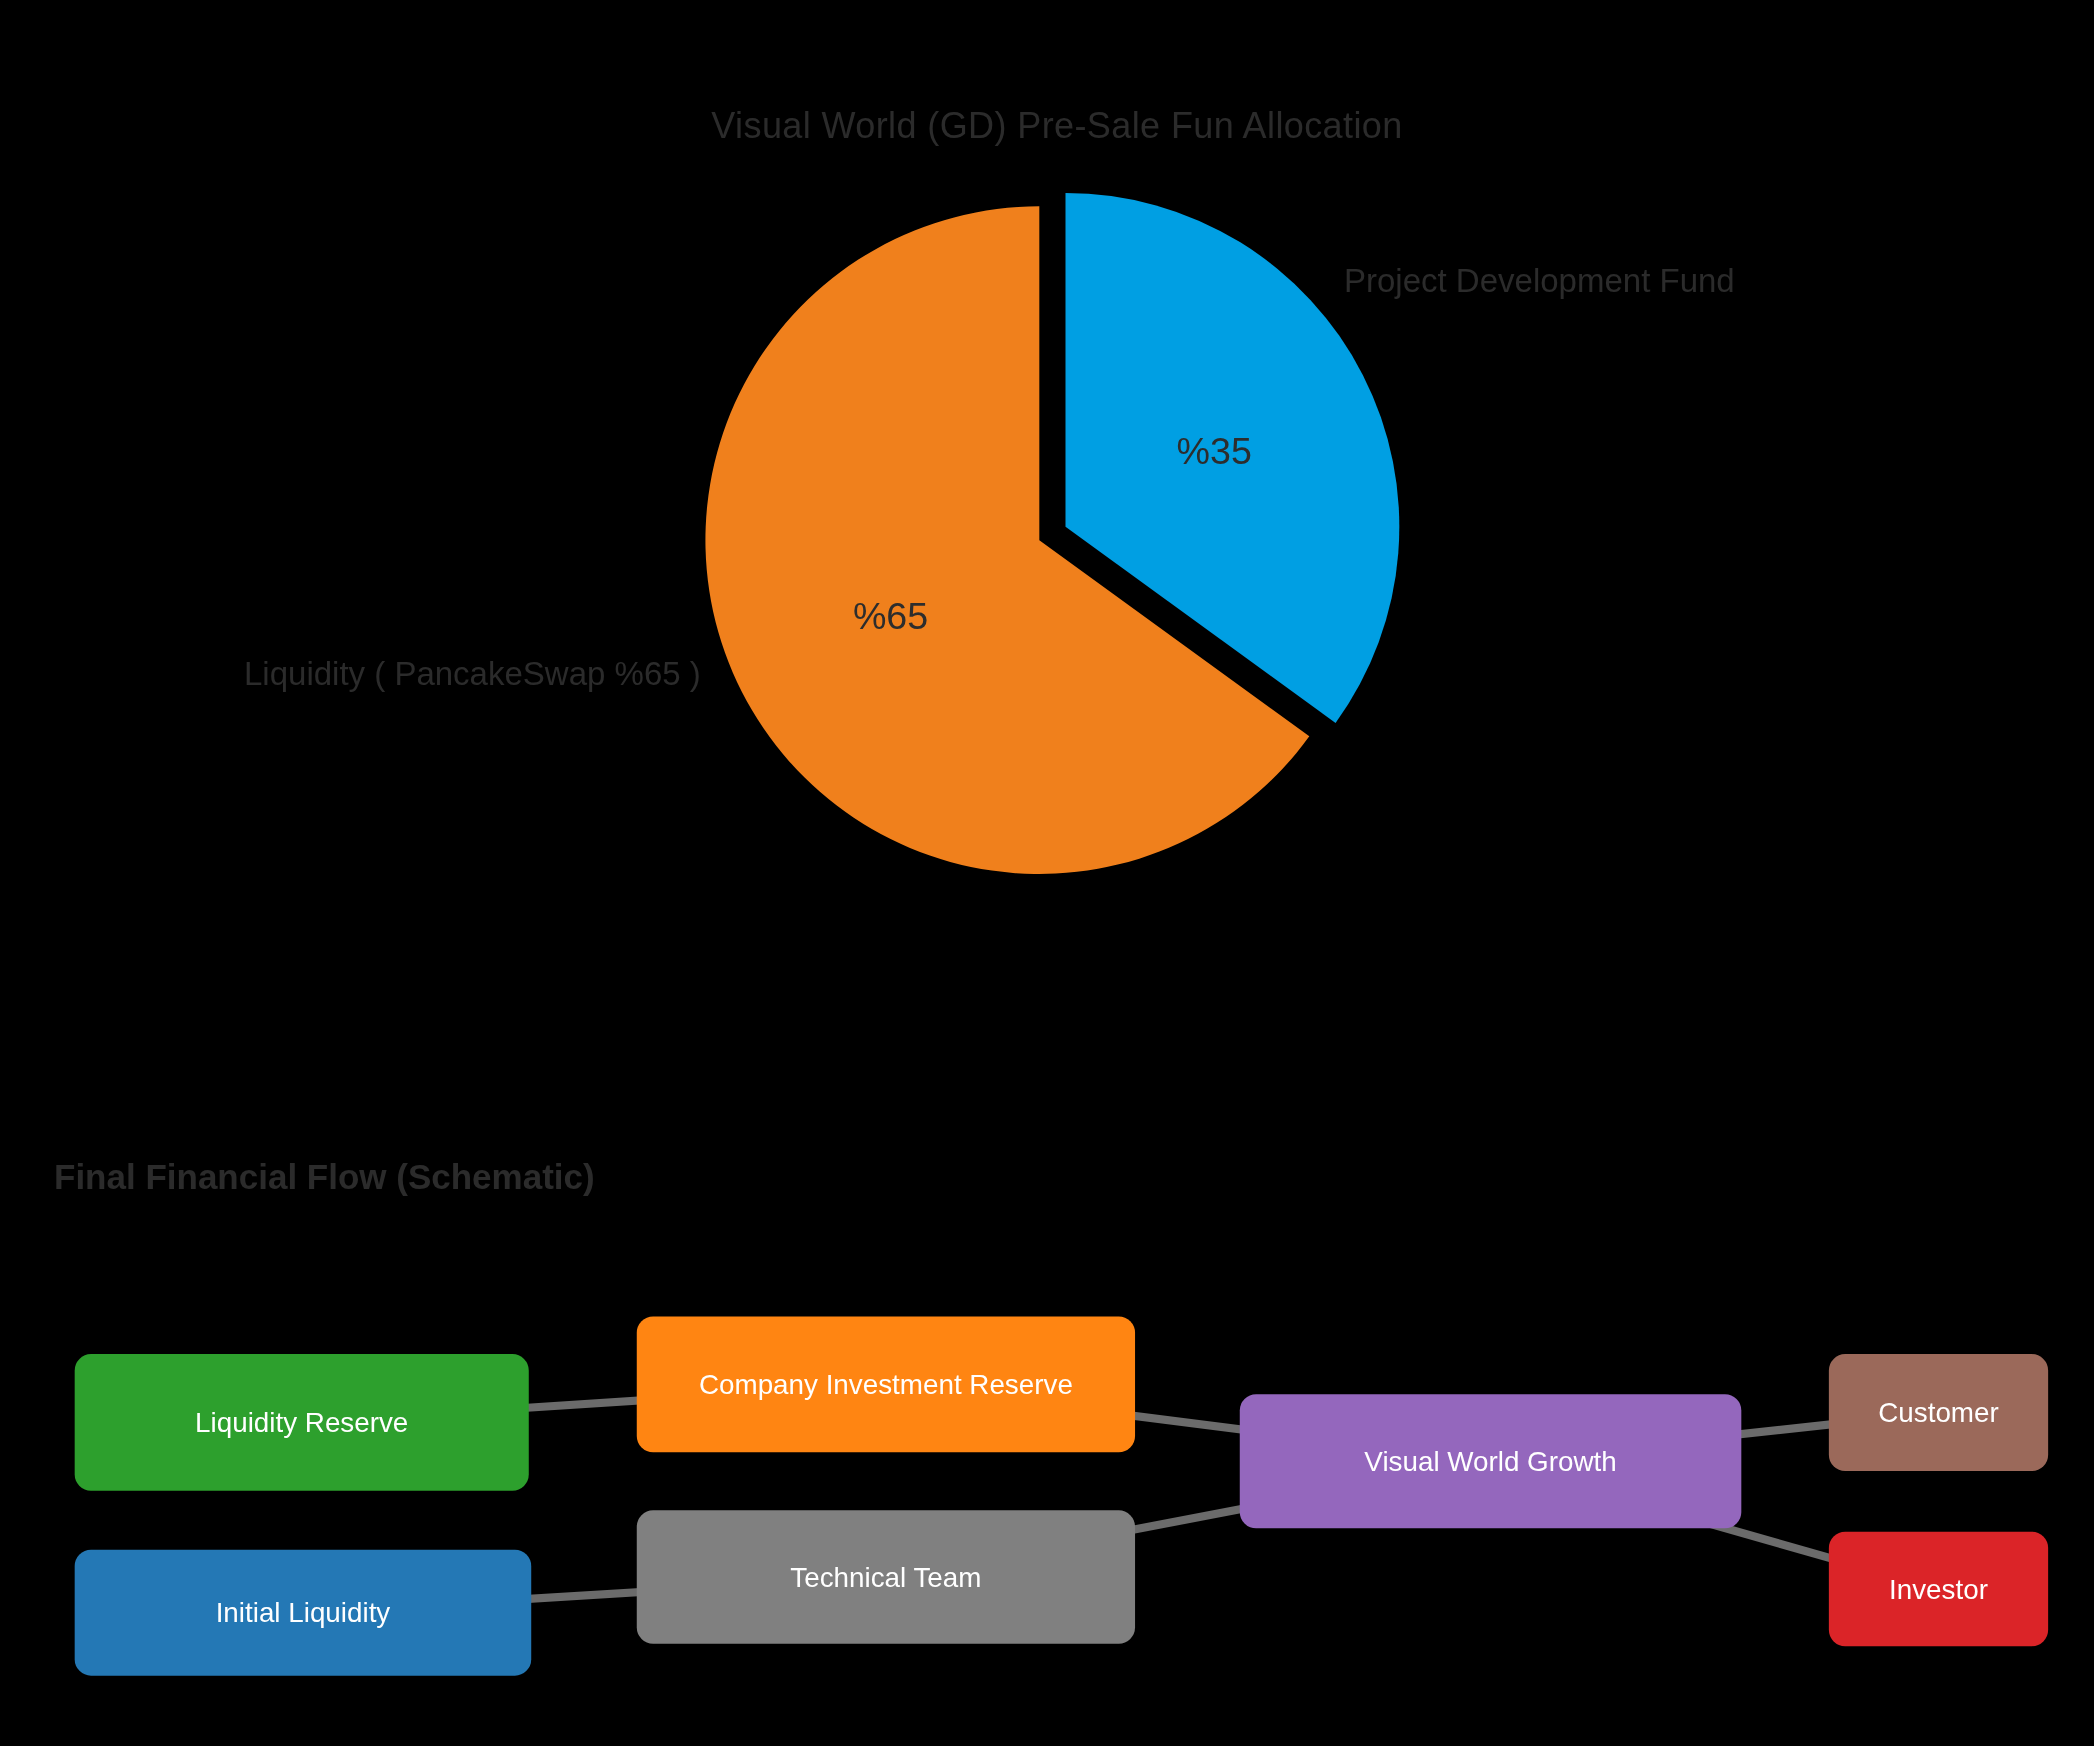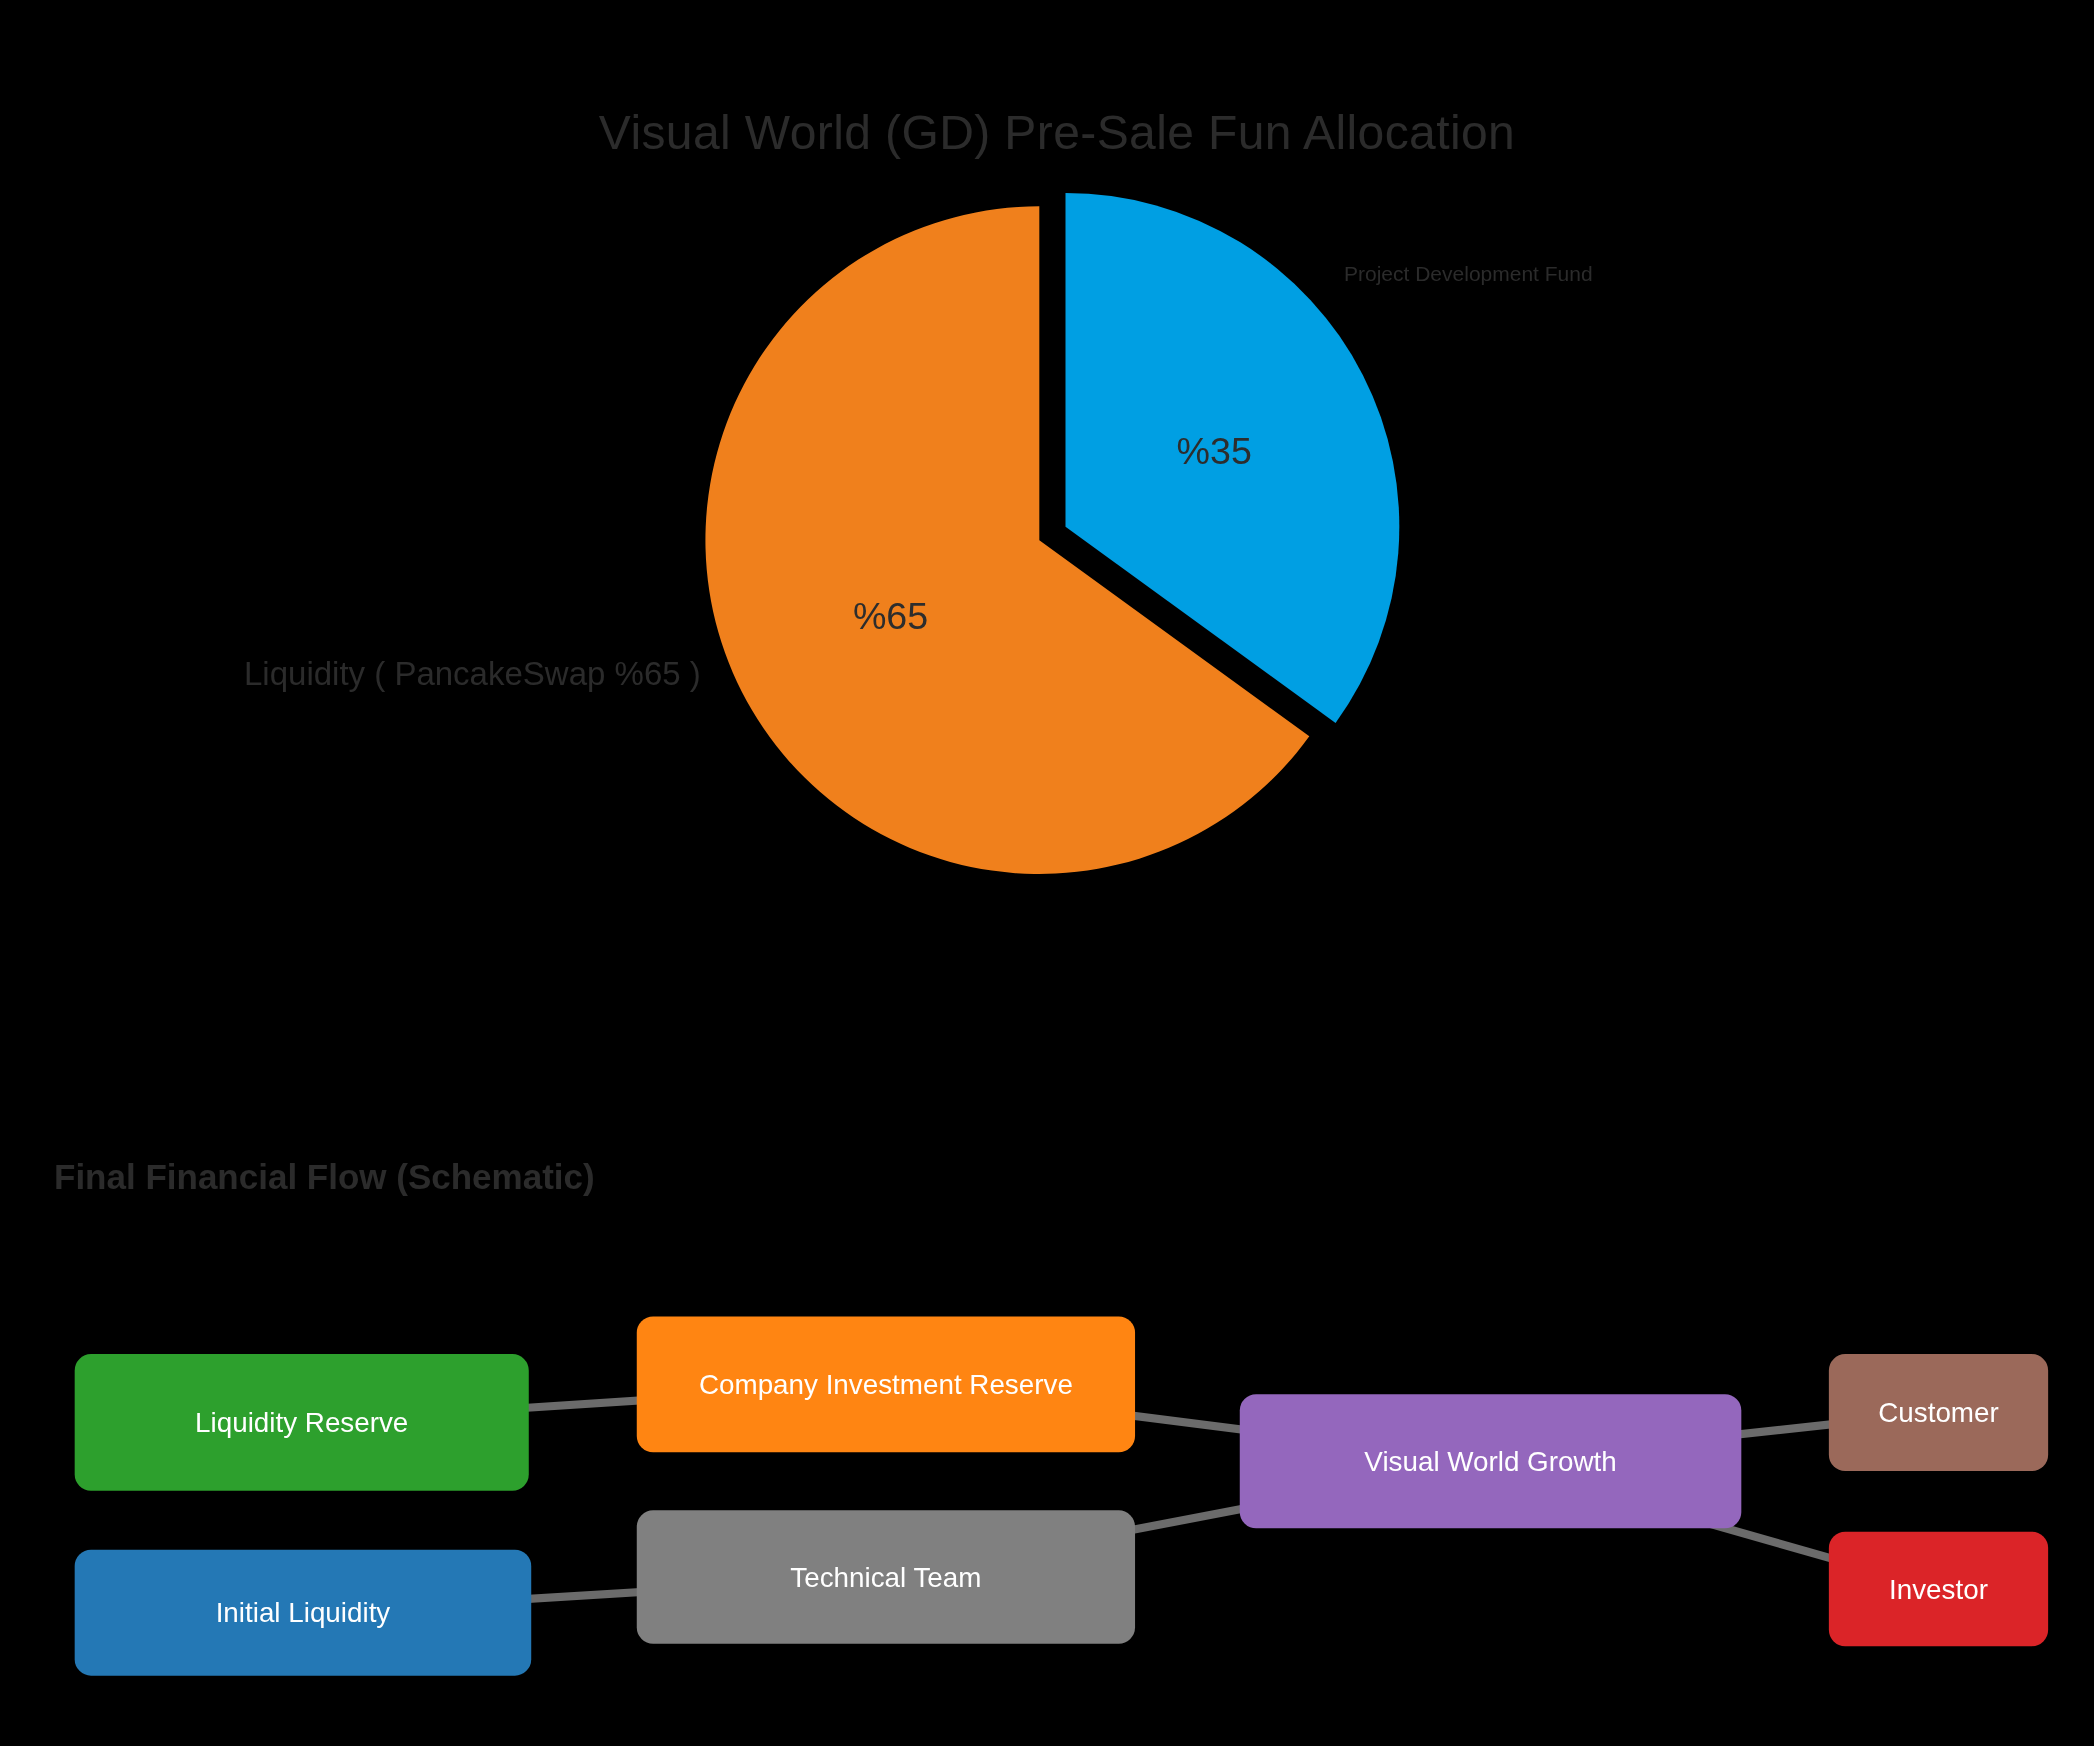--- a/index.html
+++ b/index.html
@@ -17,27 +17,27 @@
   }
   .abs-label {
     position: absolute;
     color: var(--text-color);
     white-space: nowrap;
   }
   #pie-title {
     left: 1057px;
     top: 105px;
     transform: translateX(-50%);
-    font-size: 48px;
+    font-size: 36px;
     letter-spacing: 0.4px;
   }
   #pie-label-right {
     left: 1344px;
     top: 262px;
-    font-size: 21px;
+    font-size: 33px;
   }
   #pie-label-left {
     left: 244px;
     top: 655px;
     font-size: 33px;
   }
   #flow-title {
     left: 54px;
     top: 1157px;
     font-size: 35px;

